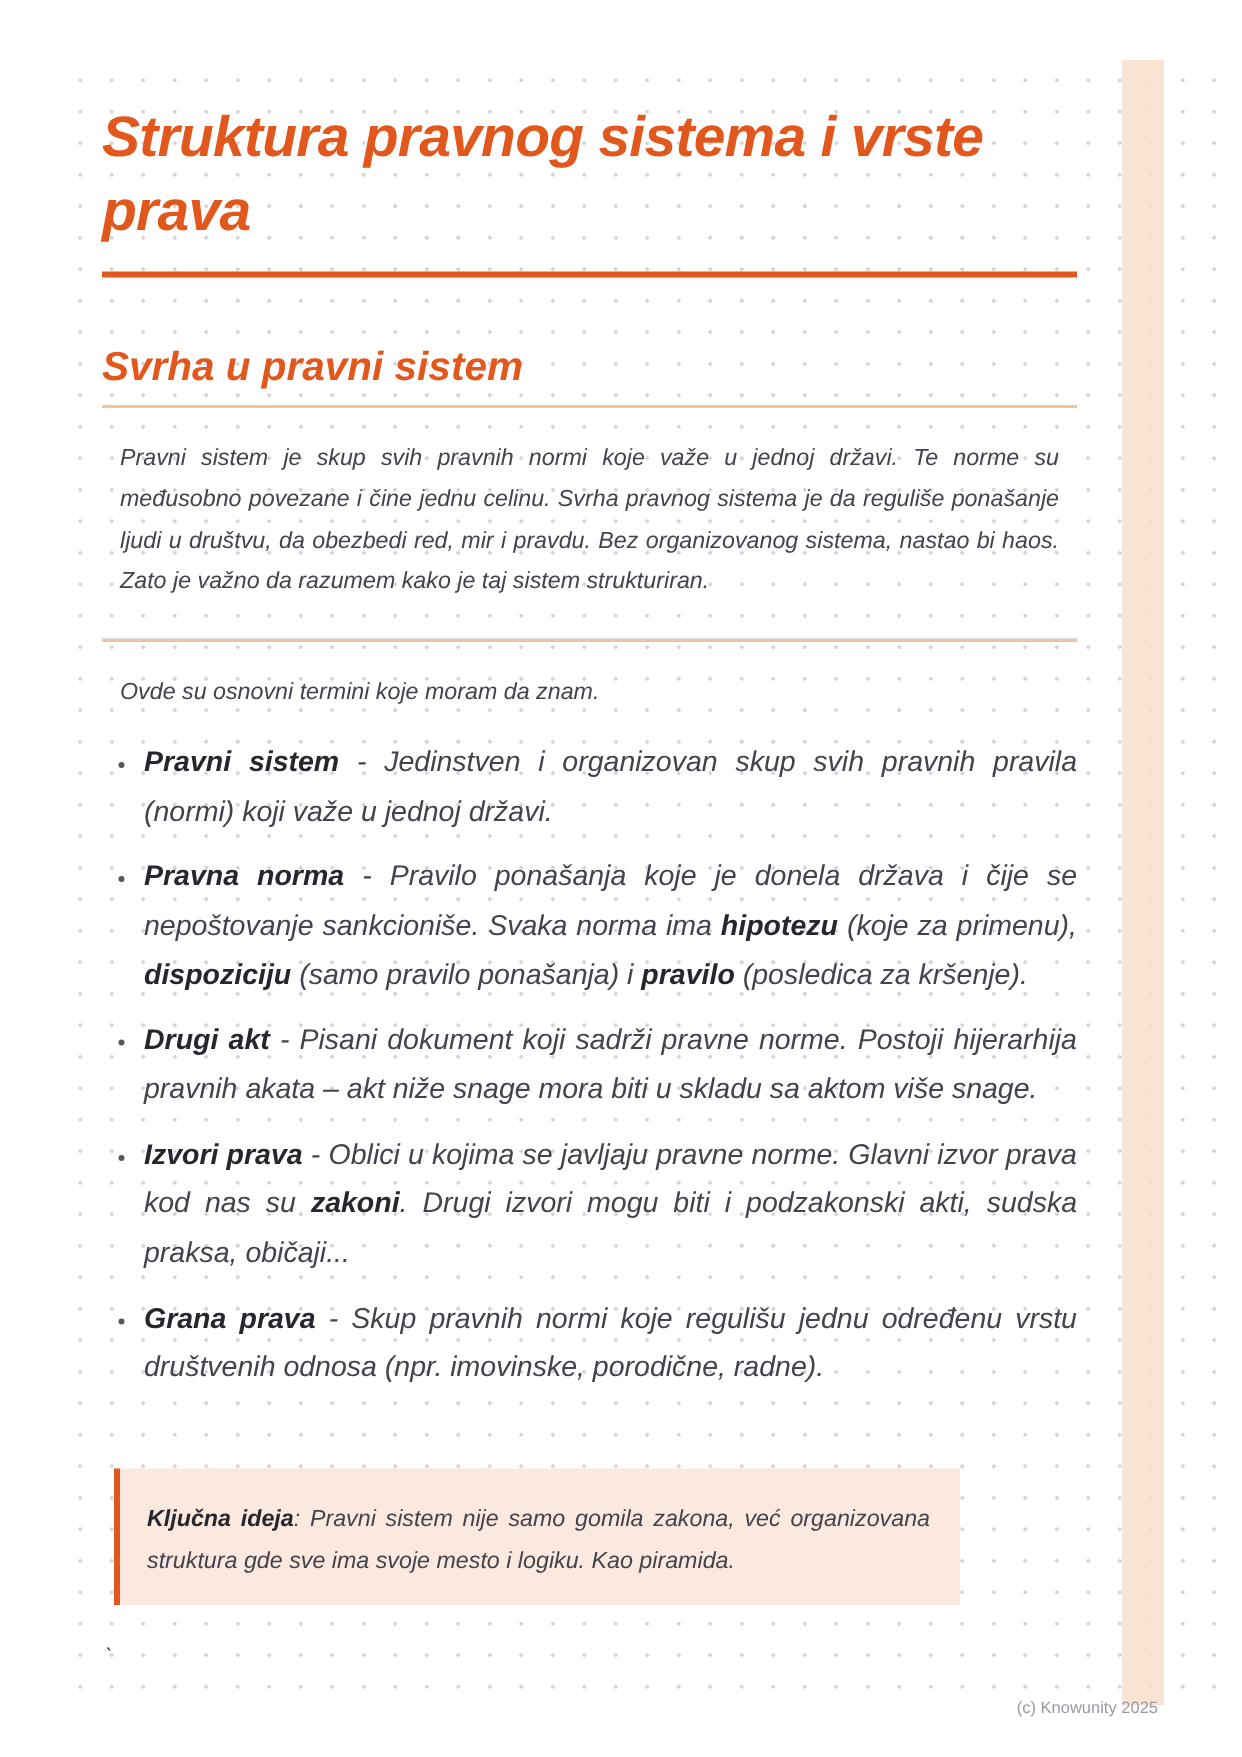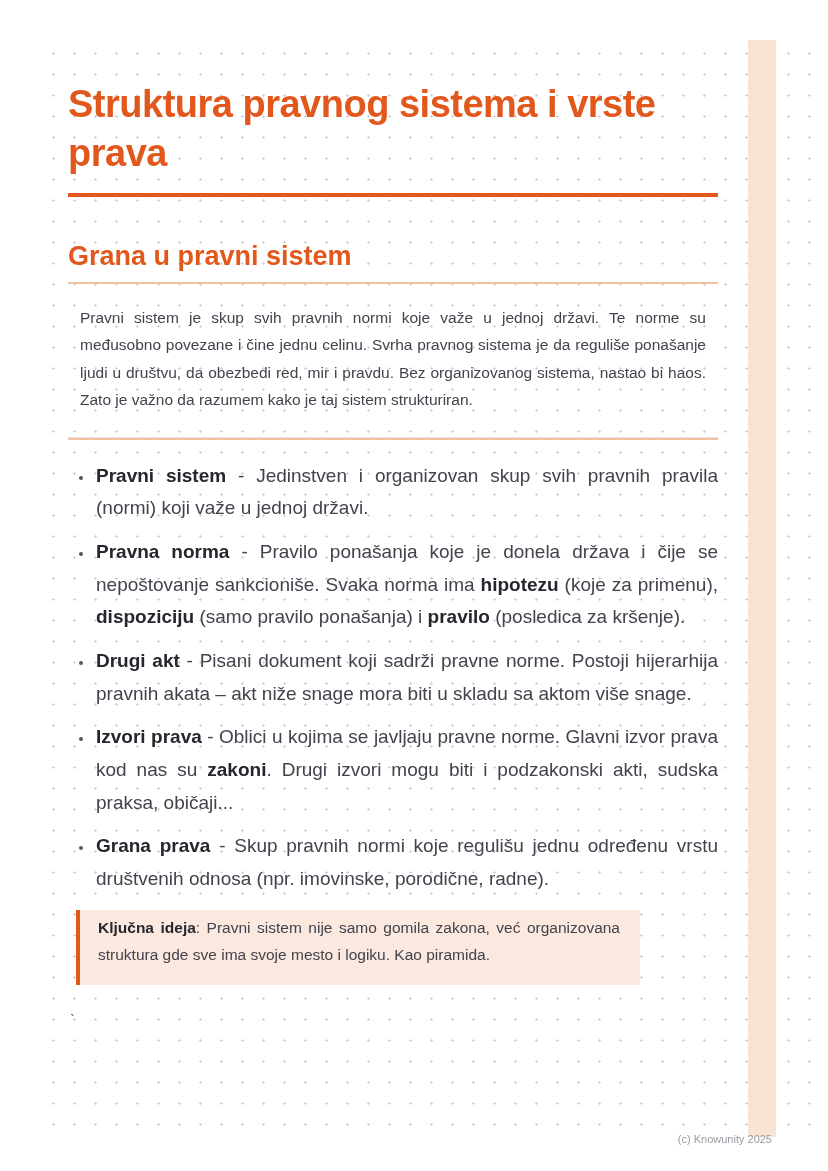--- a/index.html
+++ b/index.html
@@ -7,68 +7,69 @@
   html,body { margin:0; padding:0; background:#ffffff; }
   body { font-family:"Liberation Sans","DejaVu Sans",sans-serif; }
   .page { position:relative; width:828px; height:1171px; background:#ffffff; overflow:hidden; }
 
   .dot-grid { position:absolute; left:40px; top:40px; right:8px; bottom:34px;
     background-image:radial-gradient(circle,#d4d4d8 1.1px, transparent 1.2px);
     background-size:21px 21px; background-position:3px 3px; pointer-events:none; }
   .side-stripe { position:absolute; left:748px; top:40px; width:28px; bottom:34px;
     background:#f8dcc7; opacity:.8; pointer-events:none; }
 
-  .content { position:absolute; left:68px; top:80px; width:650px; }
+  .content { position:absolute; left:68px; top:68px; width:650px;font-style:italic; }
 
   h1 { margin:0 0 16px 0; color:var(--accent); font-size:38px; font-weight:bold;
        line-height:1.28; letter-spacing:-0.5px; }
   .title-rule { height:4px; background:var(--accent); margin:0; }
 
   h2 { margin:44px 0 10px 0; color:var(--accent); font-size:27px; font-weight:bold; }
   .h2-rule { height:2px; background:var(--accent-light); margin:0 0 20px 0; }
 
   p.body { margin:12px; font-size:15.5px; color:var(--body); line-height:1.75; }
   .justify { text-align:justify; }
 
   .divider { height:1px; background:#e4e4e8; margin:24px 0 0 0; }
 
   ul.terms { margin:18px 0 0 0; padding-left:26px; }
   ul.terms li { font-size:19px; color:var(--body); line-height:1.72; margin-bottom:11px;
     text-align:justify; padding-left:2px; }
   ul.terms li::marker { color:#55565e; font-size:13px; }
   strong { color:var(--bold); font-weight:bold; }
 
-  .callout { margin:14px 78px 0 8px; background:var(--callout-bg);
-    border-left:4px solid var(--accent); padding:4px 20px 16px 18px; }
+  .callout { margin:50px 78px 0 8px; background:var(--callout-bg);
+    border-left:4px solid var(--accent); padding:20px 20px 16px 18px; }
   .callout p { margin:0; font-size:15.5px; color:var(--body); line-height:1.78; text-align:justify; }
 
   .stray { margin:26px 0 0 2px; font-size:15px; color:var(--body); }
 
   .footer { position:absolute; right:56px; bottom:26px; font-size:11px; color:#9a9ba2; }
 </style>
 </head>
 <body>
 
 <div class="page">
   <div class="dot-grid"></div>
   <div class="side-stripe"></div>
 
   <div class="content">
     <h1>Struktura pravnog sistema i vrste prava</h1>
     <div class="title-rule"></div>
 
     <section>
-      <h2>Grana u pravni sistem</h2>
+      <h2>Svrha u pravni sistem</h2>
       <div class="h2-rule"></div>
       <p class="body justify">Pravni sistem je skup svih pravnih normi koje važe u jednoj državi. Te norme su međusobno povezane i čine jednu celinu. Svrha pravnog sistema je da reguliše ponašanje ljudi u društvu, da obezbedi red, mir i pravdu. Bez organizovanog sistema, nastao bi haos. Zato je važno da razumem kako je taj sistem strukturiran.</p>
       <div class="divider"></div>
     </section>
 
     <section>
       <div class="h2-rule"></div>
+      <p class="body">Ovde su osnovni termini koje moram da znam.</p>
 
       <ul class="terms" id="term-list">
           <li><strong>Pravni sistem</strong><span> - Jedinstven i organizovan skup svih pravnih pravila (normi) koji važe u jednoj državi.</span></li>
           <li><strong>Pravna norma</strong><span> - Pravilo ponašanja koje je donela država i čije se nepoštovanje sankcioniše. Svaka norma ima </span><strong>hipotezu</strong><span> (koje za primenu), </span><strong>dispoziciju</strong><span> (samo pravilo ponašanja) i </span><strong>pravilo</strong><span> (posledica za kršenje).</span></li>
           <li><strong>Drugi akt</strong><span> - Pisani dokument koji sadrži pravne norme. Postoji hijerarhija pravnih akata – akt niže snage mora biti u skladu sa aktom više snage.</span></li>
           <li><strong>Izvori prava</strong><span> - Oblici u kojima se javljaju pravne norme. Glavni izvor prava kod nas su </span><strong>zakoni</strong><span>. Drugi izvori mogu biti i podzakonski akti, sudska praksa, običaji...</span></li>
           <li><strong>Grana prava</strong><span> - Skup pravnih normi koje regulišu jednu određenu vrstu društvenih odnosa (npr. imovinske, porodične, radne).</span></li>
         </ul>
 
       <div class="callout">

